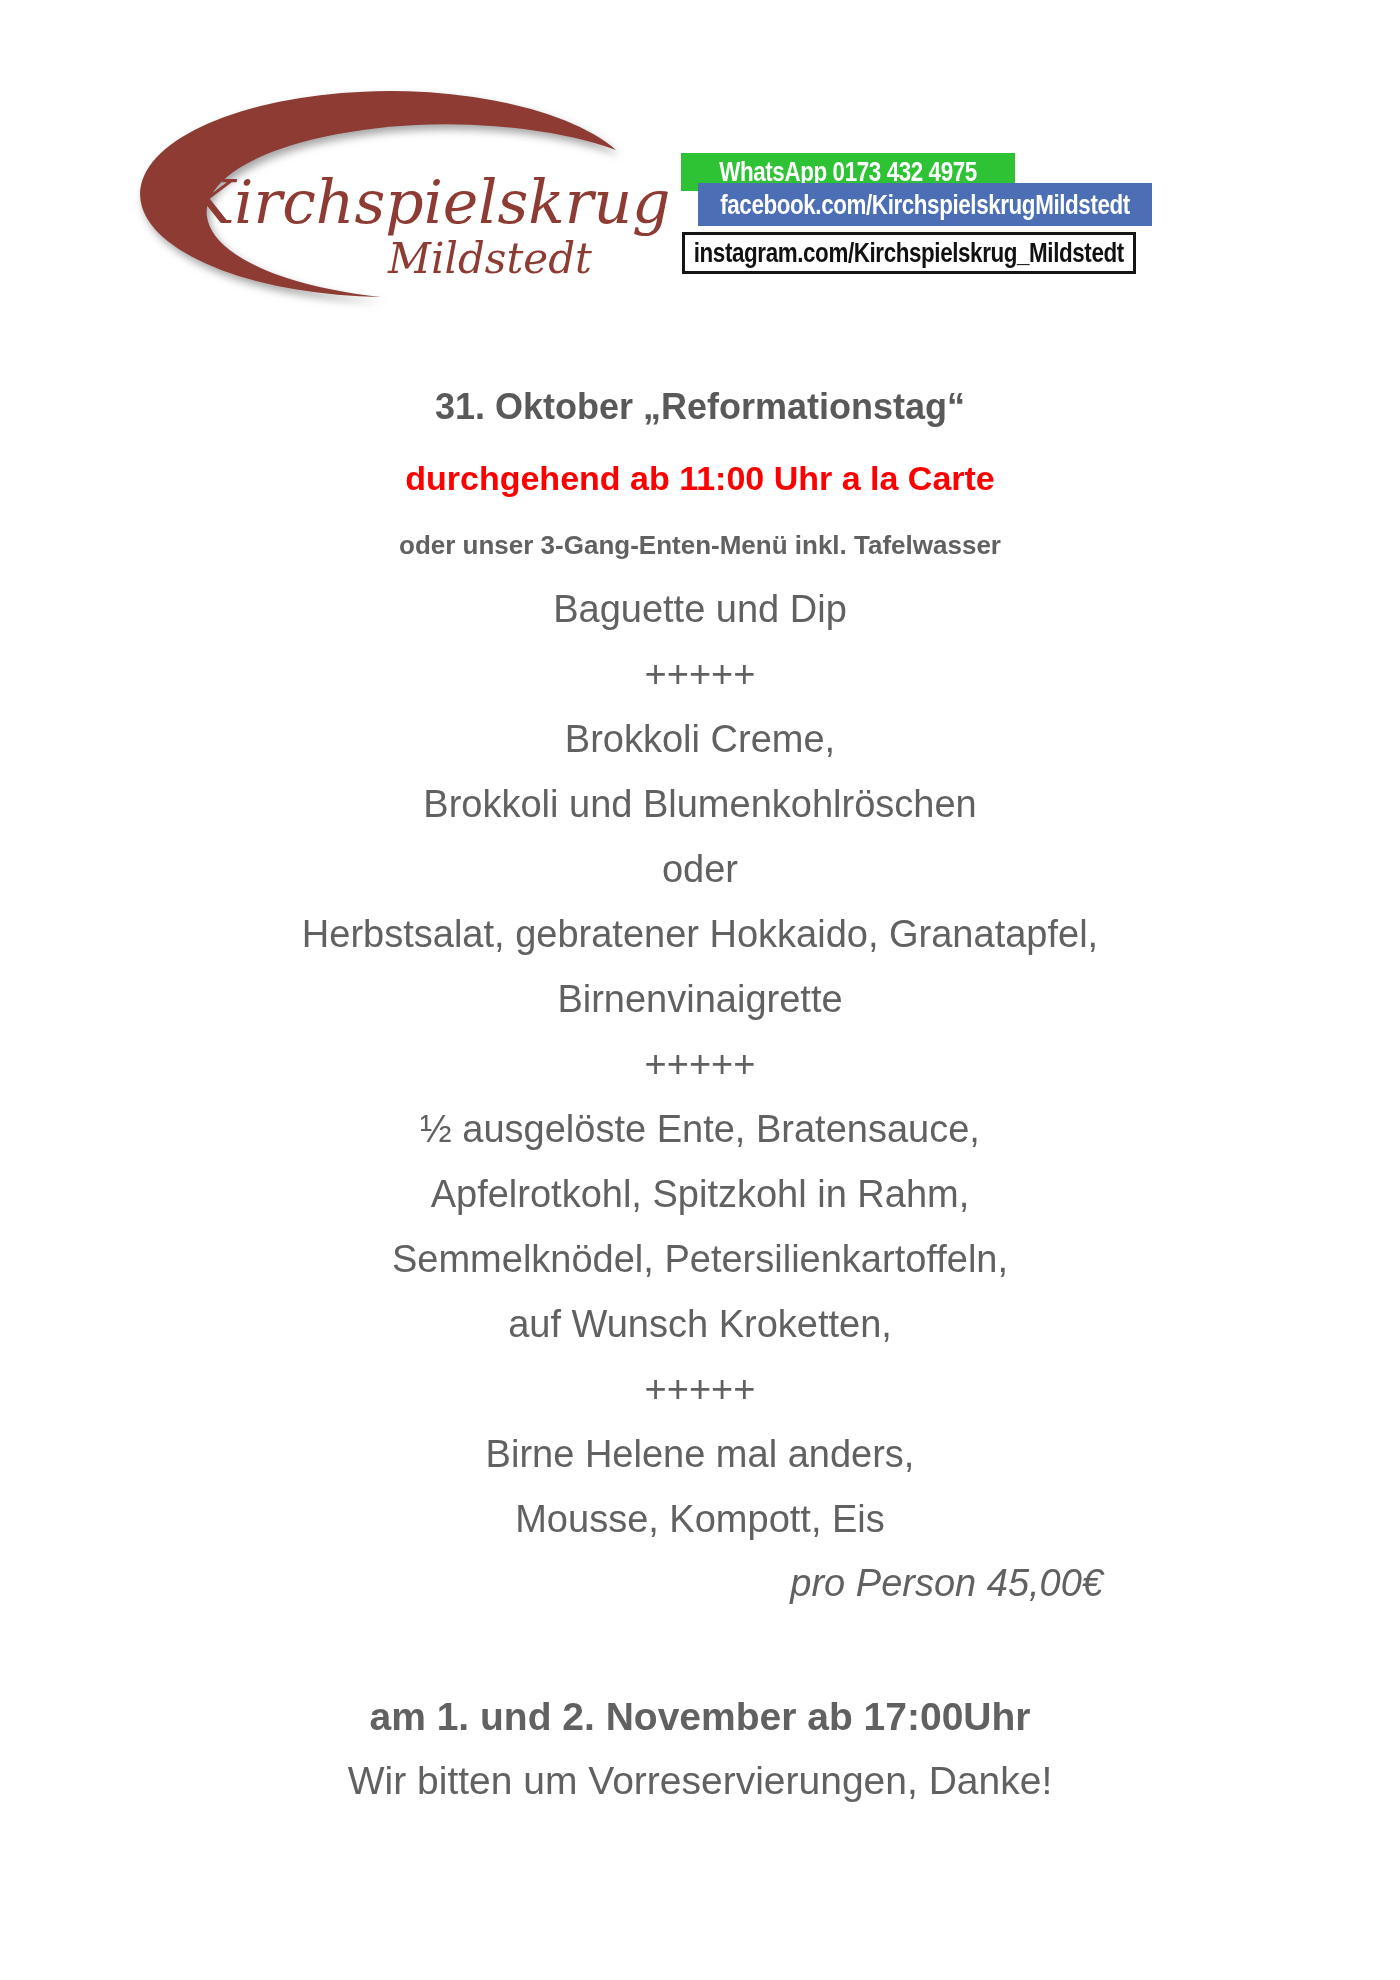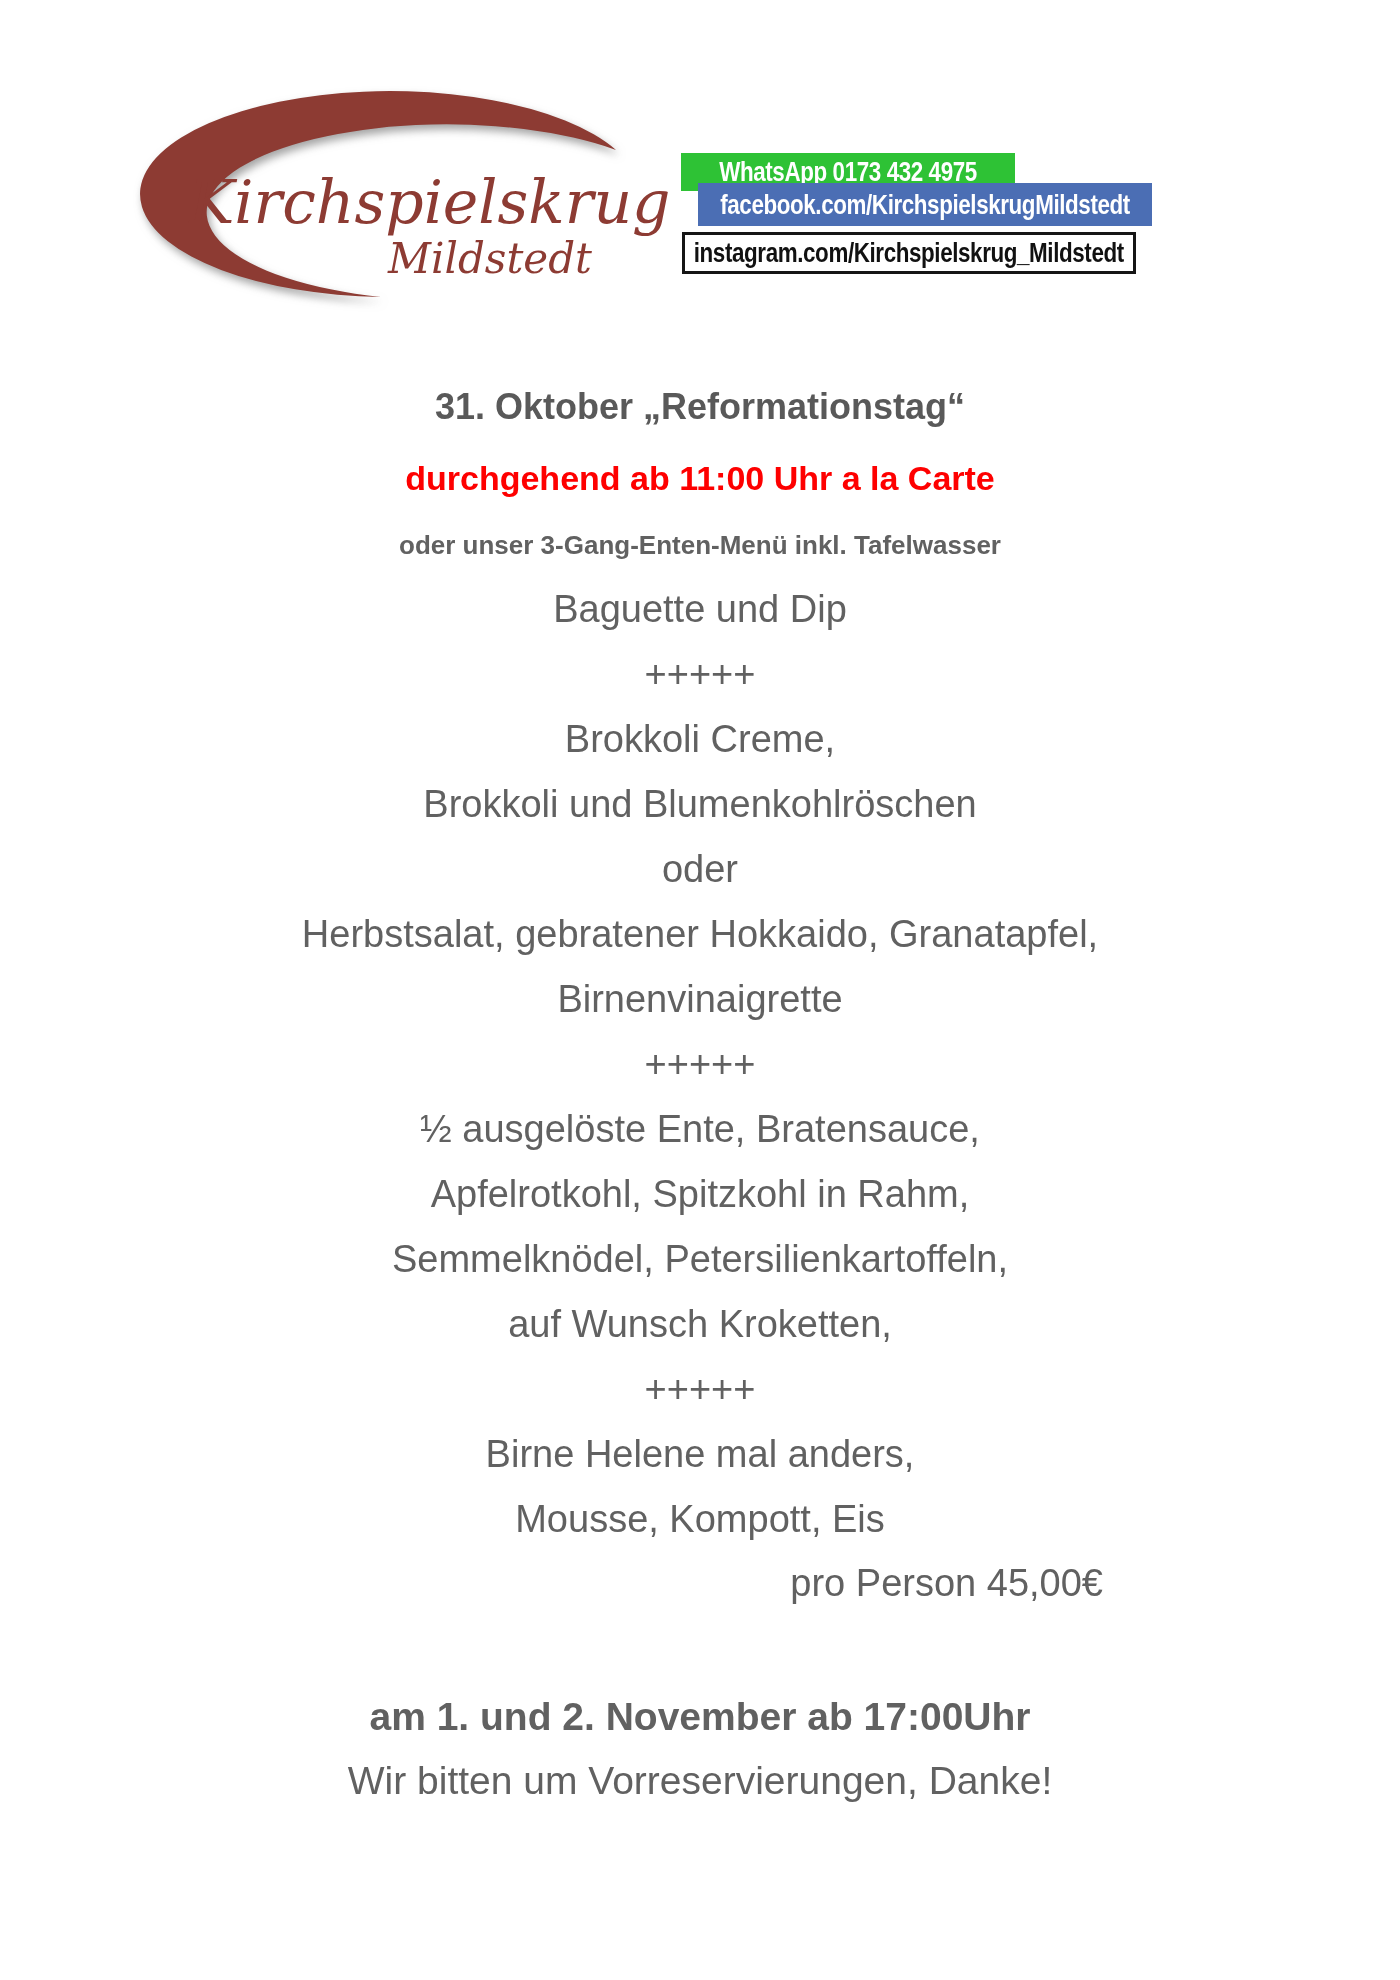--- a/index.html
+++ b/index.html
@@ -75,20 +75,21 @@
     position: absolute;
     top: 1551px;
     left: 0;
     right: 297px;
     text-align: right;
     color: #616161;
     font-size: 38px;
     line-height: 64px;
     height: 64px;
     white-space: nowrap;
+    font-style: italic;
   }
 
   .footer { position: absolute; top: 1685px; left: 0; right: 0; }
   .footer-line {
     text-align: center;
     color: #616161;
     font-size: 39px;
     height: 64px;
     line-height: 64px;
     white-space: nowrap;

